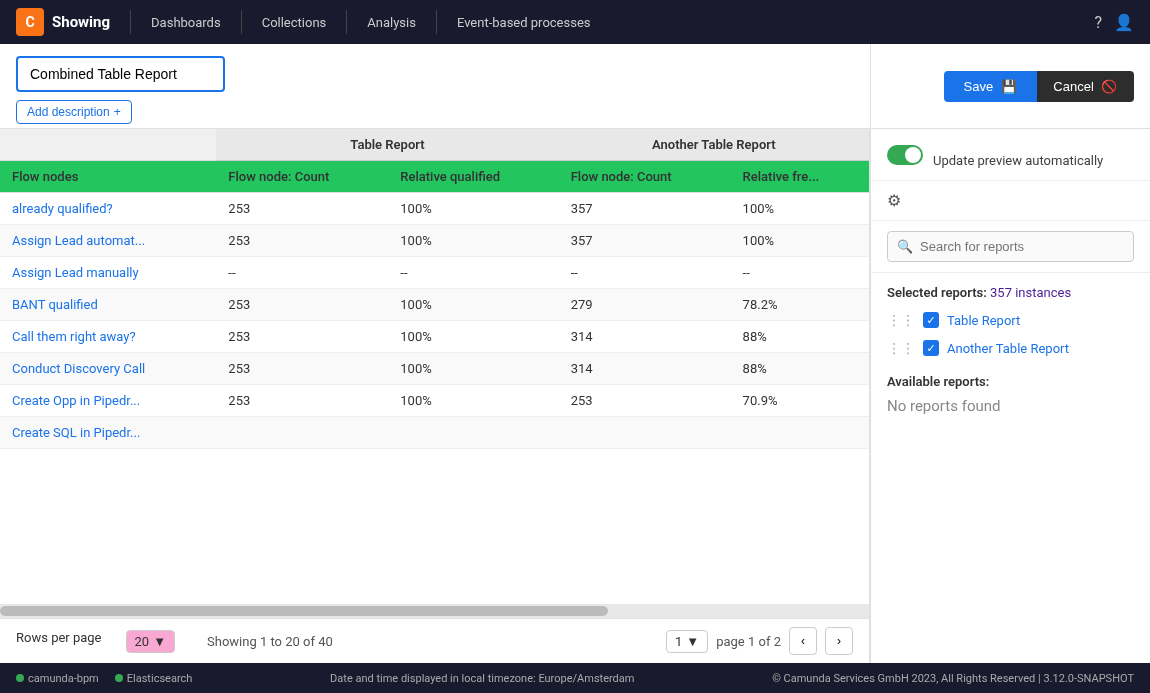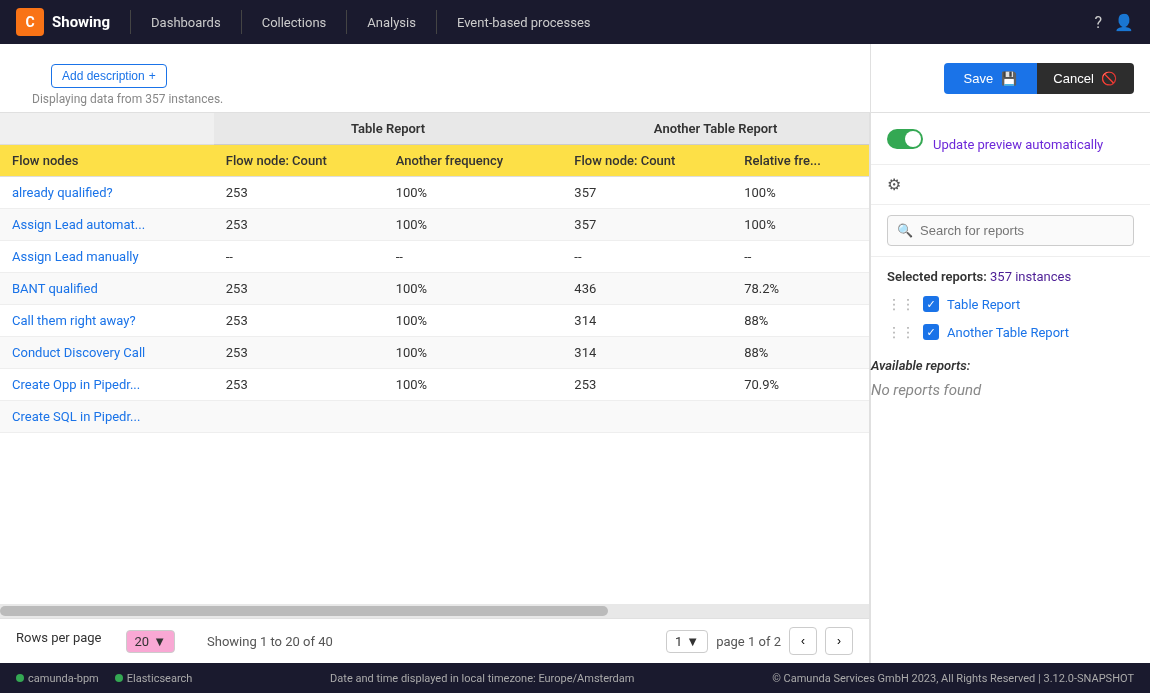--- a/index.html
+++ b/index.html
@@ -46,21 +46,21 @@
     .data-info { font-size: 12px; color: #888; margin-top: 4px; padding: 0 16px 6px; }
 
     
     .table-container {
       flex: 1; overflow: auto; position: relative;
     }
     table {
       width: 100%; border-collapse: collapse; font-size: 13px;
     }
     .table-header-group th {
-      background: #fde047; padding: 8px 12px; text-align: left; font-weight: 500; border-bottom: 1px solid #ddd; white-space: nowrap;
+      background: #22c55e; padding: 8px 12px; text-align: left; font-weight: 500; border-bottom: 1px solid #ddd; white-space: nowrap;
     }
     .table-header-group th.group-header {
       text-align: center; background: #e8e8e8; border-bottom: 1px solid #ccc; font-weight: 600;
     }
     tbody tr:nth-child(even) { background: #f9f9f9; }
     tbody tr:nth-child(odd) { background: white; }
     tbody td { padding: 8px 12px; border-bottom: 1px solid #eee; white-space: nowrap; }
     tbody td:first-child { color: #1a73e8; }
 
     
@@ -97,21 +97,21 @@
     
     .toggle-row {
       display: flex; align-items: center; gap: 10px; padding: 12px 16px; border-bottom: 1px solid #eee;
     }
     .toggle-switch {
       width: 36px; height: 20px; background: #34a853; border-radius: 10px; position: relative; cursor: pointer;
     }
     .toggle-knob {
       position: absolute; right: 2px; top: 2px; width: 16px; height: 16px; background: white; border-radius: 50%;
     }
-    .toggle-label { font-size: 13px; color: #6d28d9; margin-top: 12px; }
+    .toggle-label { font-size: 13px; color: #404040; margin-top: 12px; }
 
     
     .settings-row {
       padding: 10px 16px; border-bottom: 1px solid #eee;
     }
     .settings-icon { font-size: 16px; color: #555; cursor: pointer; }
 
     
     .search-row {
       padding: 10px 16px; border-bottom: 1px solid #eee;
@@ -135,22 +135,21 @@
       display: flex; align-items: center; gap: 8px; padding: 6px 16px; cursor: pointer;
     }
     .drag-handle { color: #aaa; font-size: 14px; cursor: grab; }
     .checkbox-blue {
       width: 16px; height: 16px; background: #1a73e8; border-radius: 3px; display: flex; align-items: center; justify-content: center; color: white; font-size: 11px; flex-shrink: 0;
     }
     .report-name { font-size: 13px; color: #1a73e8; }
 
     
     .available-section {
-      padding: 12px 0 6px;
-      font-style: italic;
+      padding: 12px 16px 6px;
     }
     .available-title { font-weight: 600; font-size: 13px; margin-bottom: 8px; }
     .no-reports { color: #888; font-size: 15px; }
 
     
     .footer {
       height: 30px; background: #1a1a2e; display: flex; align-items: center; justify-content: space-between; padding: 0 16px; font-size: 11px; color: #aaa;
     }
     .footer-left { display: flex; align-items: center; gap: 16px; }
     .status-dot { width: 8px; height: 8px; border-radius: 50%; display: inline-block; margin-right: 4px; }
@@ -187,27 +186,27 @@
   <div class="nav-right">
     <span class="nav-icon-btn">?</span>
     <span class="nav-icon-btn">👤</span>
   </div>
 </nav>
 
 <div style="display:flex; flex-direction:column; height: calc(693px - 44px - 30px); background: white;">
 
   <div class="top-section">
     <div class="top-left">
-      <div style="display:flex; align-items:center; gap:8px; margin-top:8px; margin-bottom:4px;margin-left:35px;">
+      <input type="text" class="title-input" value="Combined Table Report" style="">
+      <div style="display:flex; align-items:center; gap:8px; margin-top:8px; margin-bottom:4px;">
         <button class="add-description-btn">
           <span>Add description</span>
           <span>+</span>
         </button>
       </div>
-      <div class="data-info">Displaying data from 357 instances.</div>
     </div>
     <div class="top-right">
       <button class="btn-save">
         <span>Save</span>
         <span>💾</span>
       </button>
       <button class="btn-cancel">
         <span>Cancel</span>
         <span>🚫</span>
       </button>
@@ -221,21 +220,21 @@
         <table>
           <thead>
             <tr class="table-header-group">
               <th style="background:#f0f0f0;"></th>
               <th class="group-header" colspan="2">Table Report</th>
               <th class="group-header" colspan="2">Another Table Report</th>
             </tr>
             <tr class="table-header-group">
               <th>Flow nodes</th>
               <th>Flow node: Count</th>
-              <th>Another frequency</th>
+              <th>Relative qualified</th>
               <th>Flow node: Count</th>
               <th>Relative fre...</th>
             </tr>
           </thead>
           <tbody id="table-body">
           <tr>
                 <td>already qualified?</td>
                 <td>253</td>
                 <td>100%</td>
                 <td>357</td>
@@ -252,21 +251,21 @@
                 <td>Assign Lead manually</td>
                 <td>--</td>
                 <td>--</td>
                 <td>--</td>
                 <td>--</td>
               </tr>
               <tr>
                 <td>BANT qualified</td>
                 <td>253</td>
                 <td>100%</td>
-                <td>436</td>
+                <td>279</td>
                 <td>78.2%</td>
               </tr>
               <tr>
                 <td>Call them right away?</td>
                 <td>253</td>
                 <td>100%</td>
                 <td>314</td>
                 <td>88%</td>
               </tr>
               <tr>

